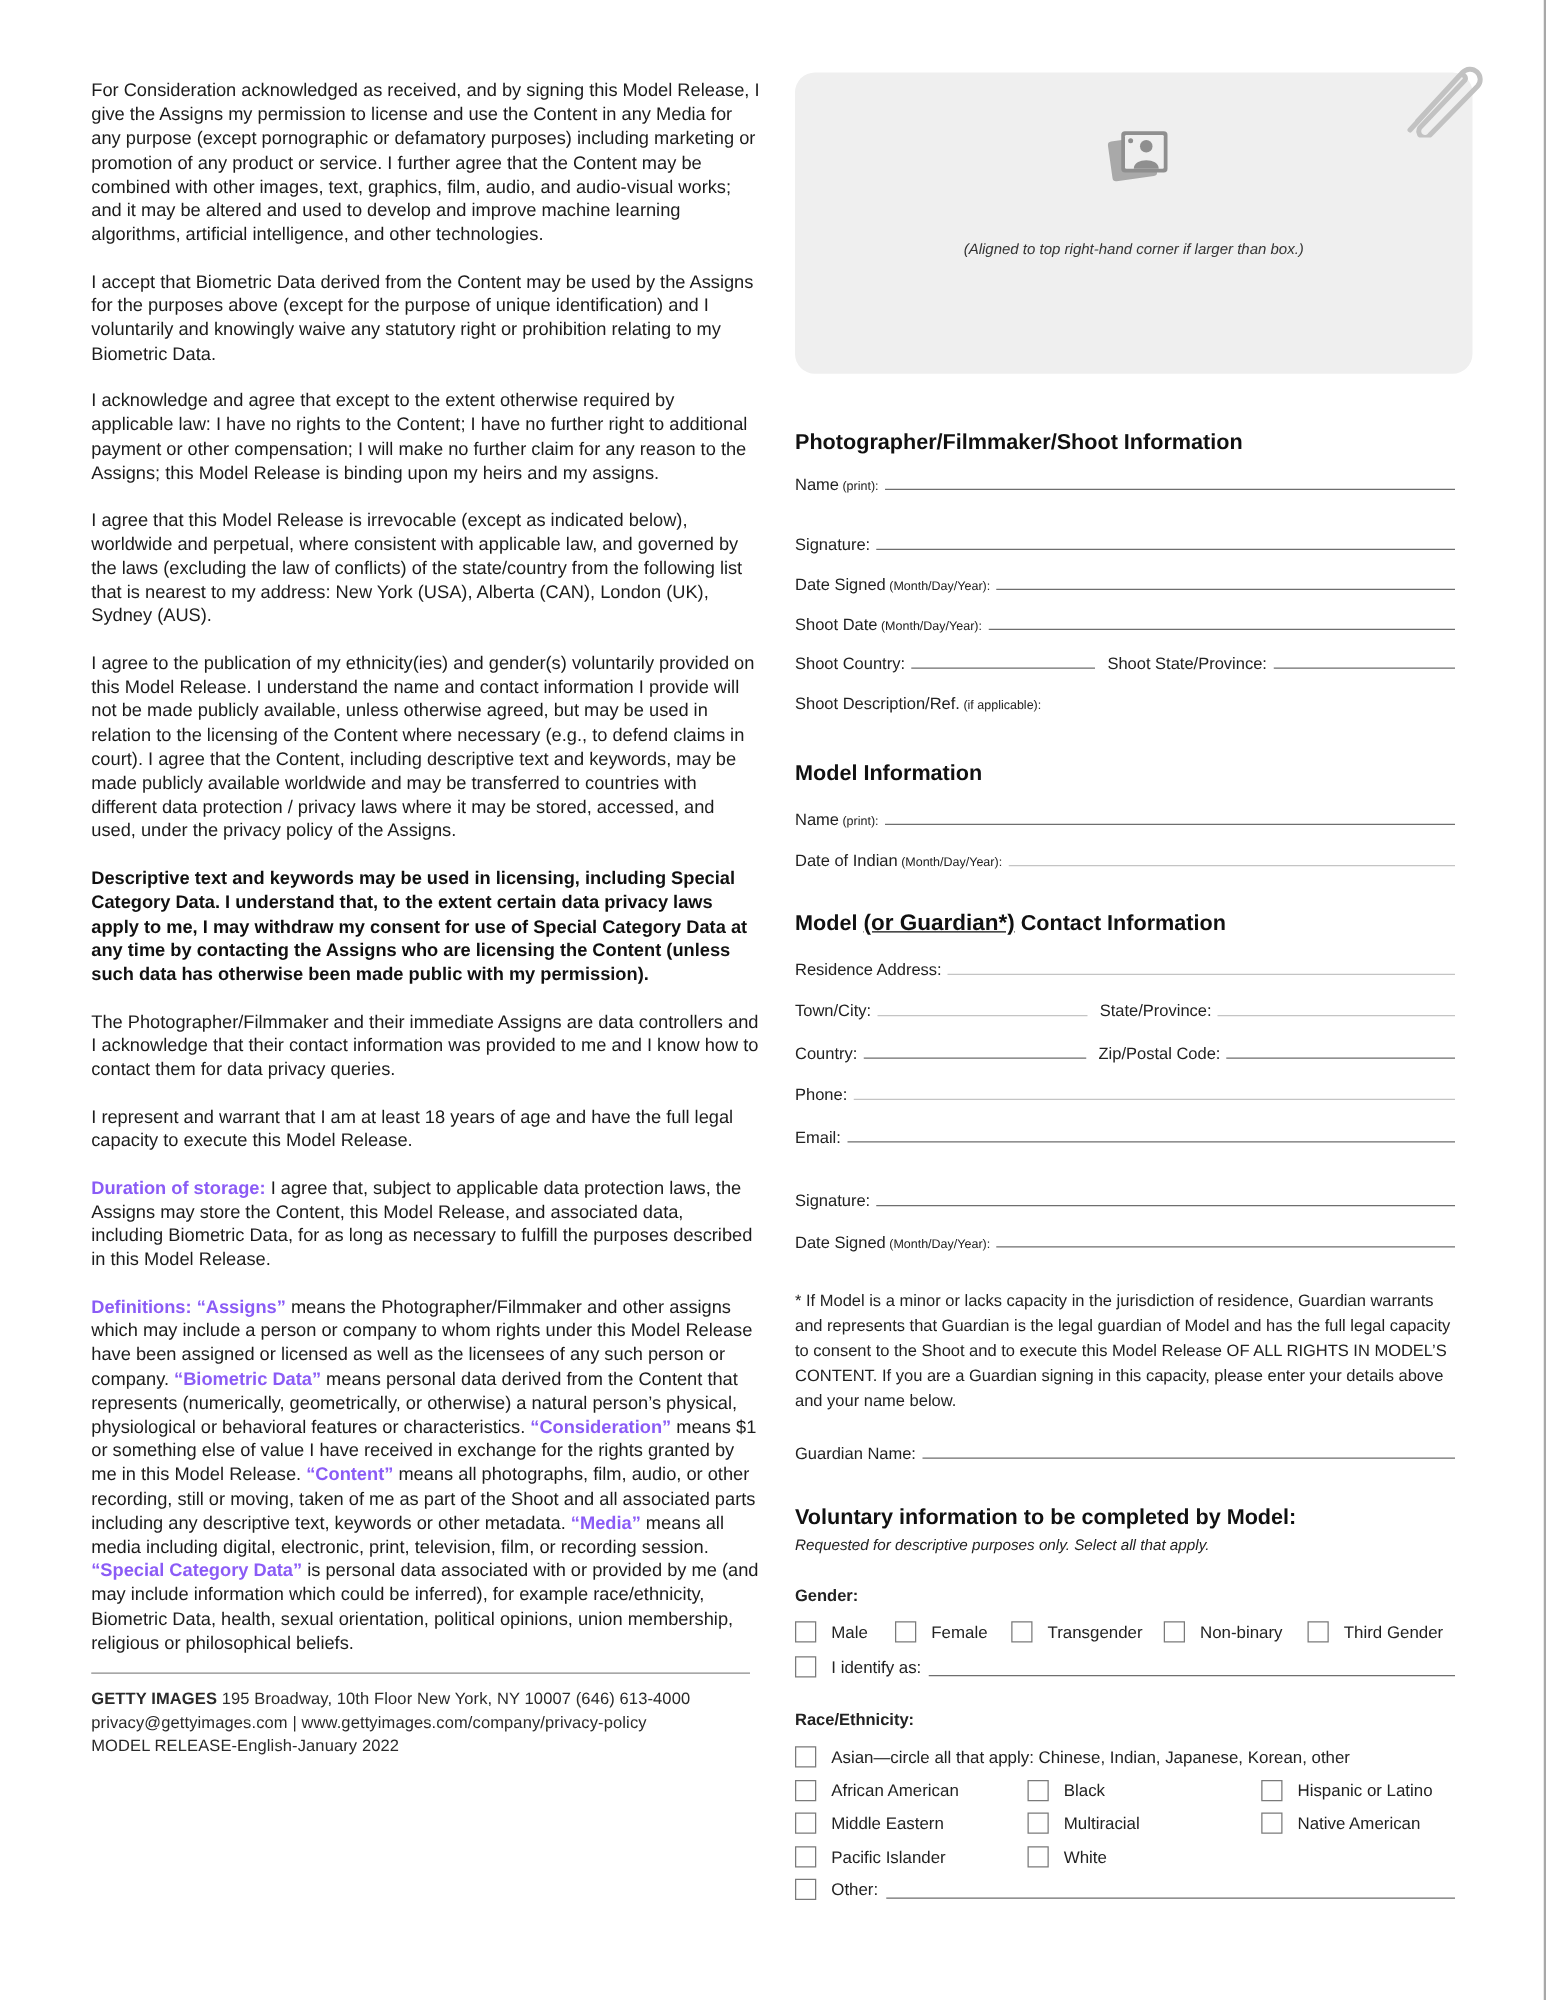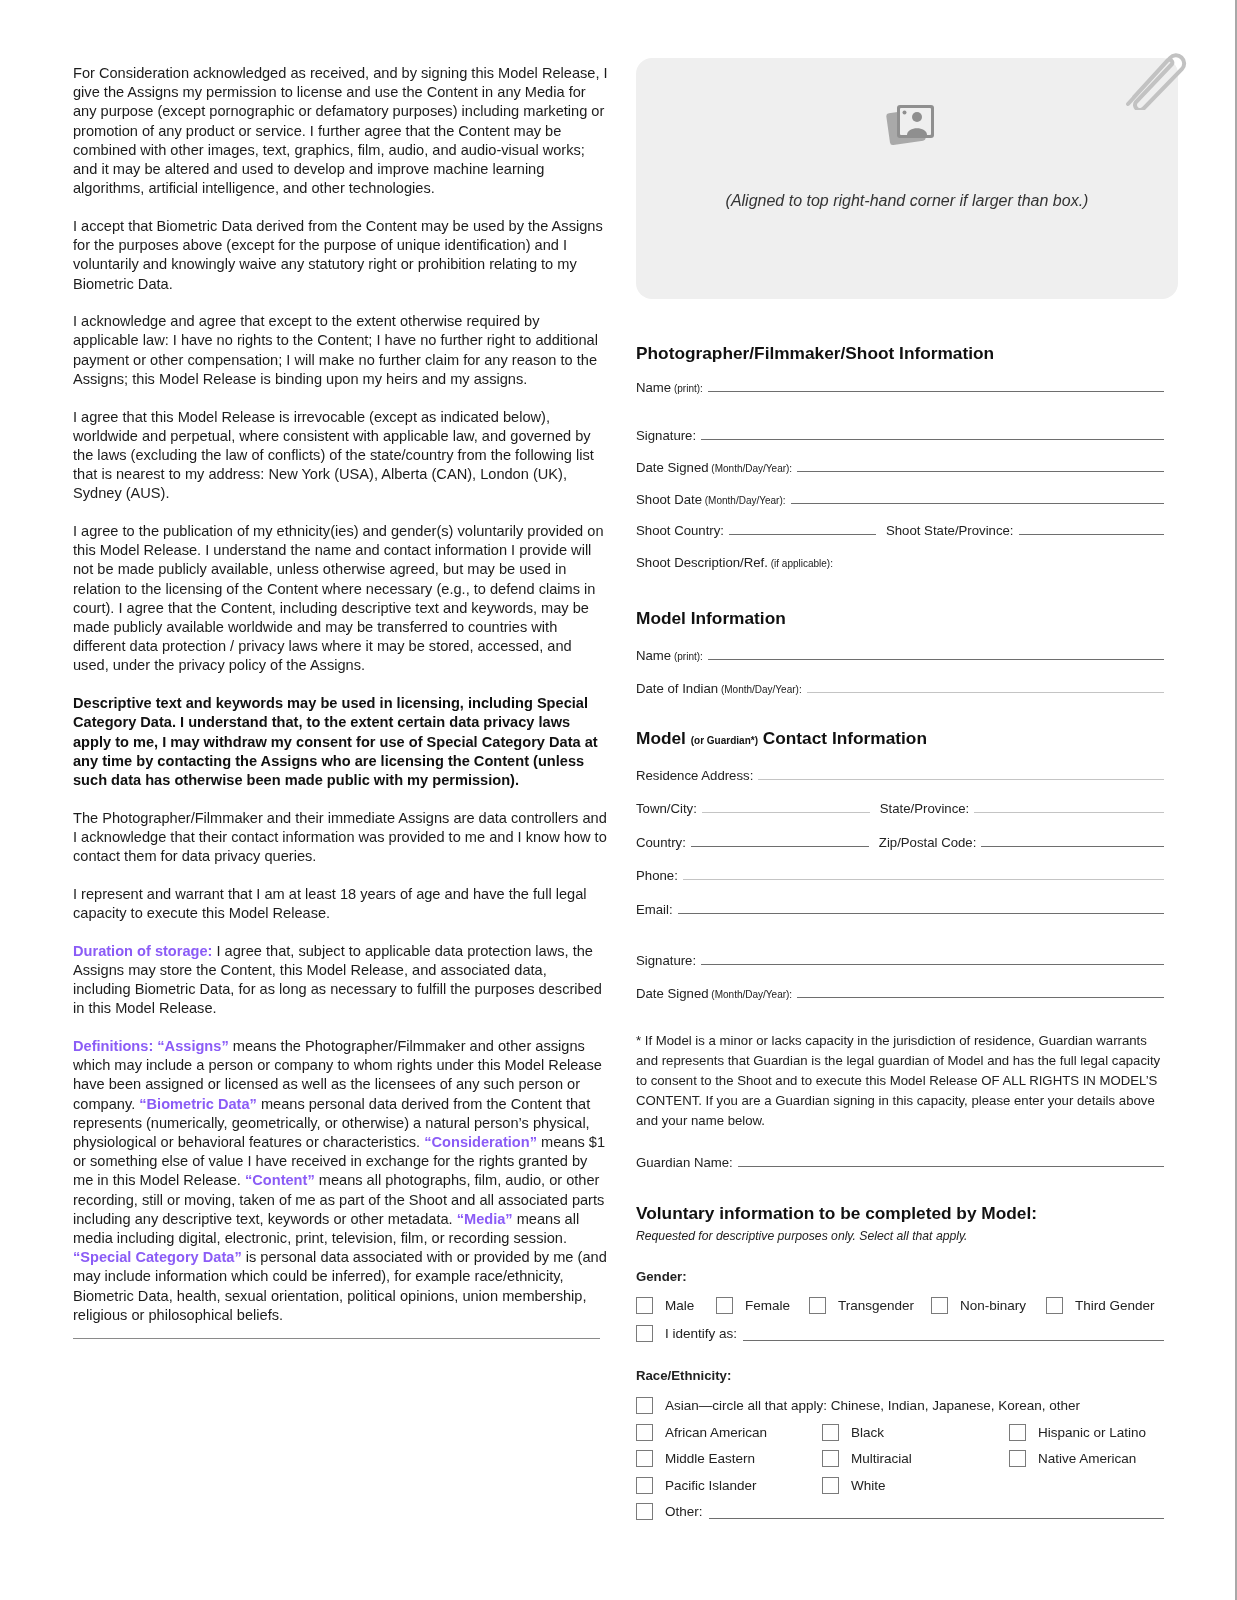--- a/index.html
+++ b/index.html
@@ -20,27 +20,27 @@
   .footer b { font-weight: bold; }
 
   
   .attach-box {
     position: absolute; left: 636px; top: 58px; width: 542px; height: 241px;
     background: #efefef; border-radius: 16px;
   }
   .paperclip { position: absolute; left: 1118px; top: 46px; width: 70px; height: 64px; }
   .photo-icon { position: absolute; left: 250px; top: 44px; width: 50px; height: 44px; }
   .attach-title { position: absolute; left: 0; width: 542px; top: 108px; text-align: center; font-size: 17px; font-weight: bold; color: #111; }
-  .attach-sub { position: absolute; left: 0; width: 542px; top: 134px; text-align: center; font-size: 16px; font-style: italic; color: #333; }
+  .attach-sub { position: absolute; left: 0; width: 542px; top: 134px; text-align: center; font-size: 12px; font-style: italic; color: #333; }
   .attach-desc { position: absolute; left: 100px; width: 342px; top: 166px; text-align: center; font-size: 11.3px; line-height: 16px; color: #333; }
 
   
   .right { position: absolute; left: 636px; top: 0; width: 528px; }
   .sec-title { position: absolute; left: 0; font-size: 17.3px; font-weight: bold; color: #111; white-space: nowrap; }
-  .sec-title small { font-size: 10px; font-weight: bold; }
+  .sec-title small { font-size: 18px; font-weight: bold; text-decoration: underline; }
   .field { position: absolute; left: 0; width: 528px; height: 20px; display: flex; align-items: flex-end; font-size: 13.2px; color: #222; }
   .field .lbl { white-space: nowrap; padding-right: 5px; }
   .field .lbl small { font-size: 10px; }
   .field .line { flex: 1; border-bottom: 1px solid #6e6e6e; height: 0; margin-bottom: 3px; }
   .field .line.light { border-bottom-color: #c4c4c4; }
   .field .line.fixed { flex: none; }
   .field .gap { width: 10px; }
   .field-input { border: none; outline: none; background: transparent; width: 100%; height: 14px; font-size: 12px; padding: 0; }
   .note { position: absolute; left: 0; width: 528px; font-size: 13.2px; line-height: 20px; color: #222; }
   .italic-sub { position: absolute; left: 0; font-size: 12.2px; font-style: italic; color: #222; }
@@ -59,20 +59,25 @@
   <p class="para">I accept that Biometric Data derived from the Content may be used by the Assigns for the purposes above (except for the purpose of unique identification) and I voluntarily and knowingly waive any statutory right or prohibition relating to my Biometric Data.</p>
   <p class="para">I acknowledge and agree that except to the extent otherwise required by applicable law: I have no rights to the Content; I have no further right to additional payment or other compensation; I will make no further claim for any reason to the Assigns; this Model Release is binding upon my heirs and my assigns.</p>
   <p class="para">I agree that this Model Release is irrevocable (except as indicated below), worldwide and perpetual, where consistent with applicable law, and governed by the laws (excluding the law of conflicts) of the state/country from the following list that is nearest to my address: New York (USA), Alberta (CAN), London (UK), Sydney (AUS).</p>
   <p class="para">I agree to the publication of my ethnicity(ies) and gender(s) voluntarily provided on this Model Release. I understand the name and contact information I provide will not be made publicly available, unless otherwise agreed, but may be used in relation to the licensing of the Content where necessary (e.g., to defend claims in court). I agree that the Content, including descriptive text and keywords, may be made publicly available worldwide and may be transferred to countries with different data protection / privacy laws where it may be stored, accessed, and used, under the privacy policy of the Assigns.</p>
   <p class="para bold">Descriptive text and keywords may be used in licensing, including Special Category Data. I understand that, to the extent certain data privacy laws apply to me, I may withdraw my consent for use of Special Category Data at any time by contacting the Assigns who are licensing the Content (unless such data has otherwise been made public with my permission).</p>
   <p class="para">The Photographer/Filmmaker and their immediate Assigns are data controllers and I acknowledge that their contact information was provided to me and I know how to contact them for data privacy queries.</p>
   <p class="para">I represent and warrant that I am at least 18 years of age and have the full legal capacity to execute this Model Release.</p>
   <p class="para"><b>Duration of storage:</b><span> I agree that, subject to applicable data protection laws, the Assigns may store the Content, this Model Release, and associated data, including Biometric Data, for as long as necessary to fulfill the purposes described in this Model Release.</span></p>
   <p class="para"><b>Definitions:</b><b> “Assigns”</b><span> means the Photographer/Filmmaker and other assigns which may include a person or company to whom rights under this Model Release have been assigned or licensed as well as the licensees of any such person or company.  </span><b>“Biometric Data”</b><span> means personal data derived from the Content that represents (numerically, geometrically, or otherwise) a natural person’s physical, physiological or behavioral features or characteristics. </span><b>“Consideration”</b><span> means $1 or something else of value I have received in exchange for the rights granted by me in this Model Release. </span><b>“Content”</b><span> means all photographs, film, audio, or other recording, still or moving, taken of me as part of the Shoot and all associated parts including any descriptive text, keywords or other metadata. </span><b>“Media”</b><span> means all media including digital, electronic, print, television, film, or recording session. </span><b>“Special Category Data”</b><span> is personal data associated with or provided by me (and may include information which could be inferred), for example race/ethnicity, Biometric Data, health, sexual orientation, political opinions, union membership, religious or philosophical beliefs.</span></p>
   <div class="footer-rule"></div>
+  <div class="footer">
+    <div><b>GETTY IMAGES</b><span> 195 Broadway, 10th Floor New York, NY 10007 (646) 613-4000</span></div>
+    <div>privacy@gettyimages.com | www.gettyimages.com/company/privacy-policy</div>
+    <div>MODEL RELEASE-English-January 2022</div>
+  </div>
 </div>
 
 <div class="attach-box">
   <svg class="photo-icon" viewBox="0 0 50 44">
     <rect x="2" y="9" width="36" height="32" rx="3" fill="#a9a9a9" transform="rotate(-8 20 25)"></rect>
     <rect x="11" y="3" width="37" height="33" rx="3" fill="#8f8f8f"></rect>
     <rect x="14" y="6" width="31" height="27" rx="1" fill="#efefef"></rect>
     <circle cx="18.5" cy="10.5" r="2" fill="#8f8f8f"></circle>
     <circle cx="31" cy="15" r="5" fill="#8f8f8f"></circle>
     <path d="M21 33 C21 24 41 24 41 33 Z" fill="#8f8f8f"></path>

